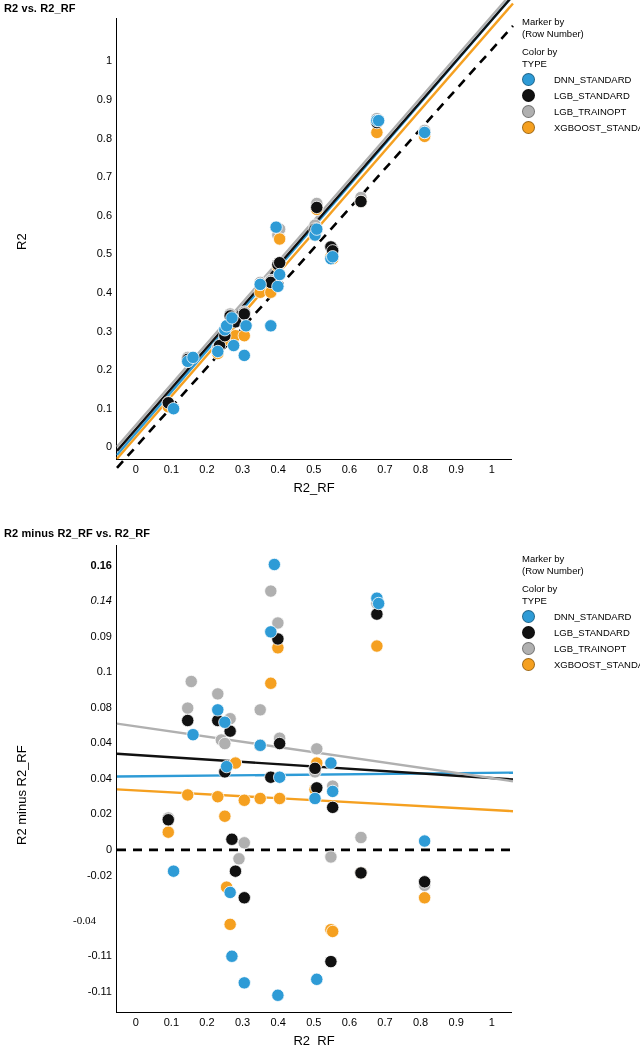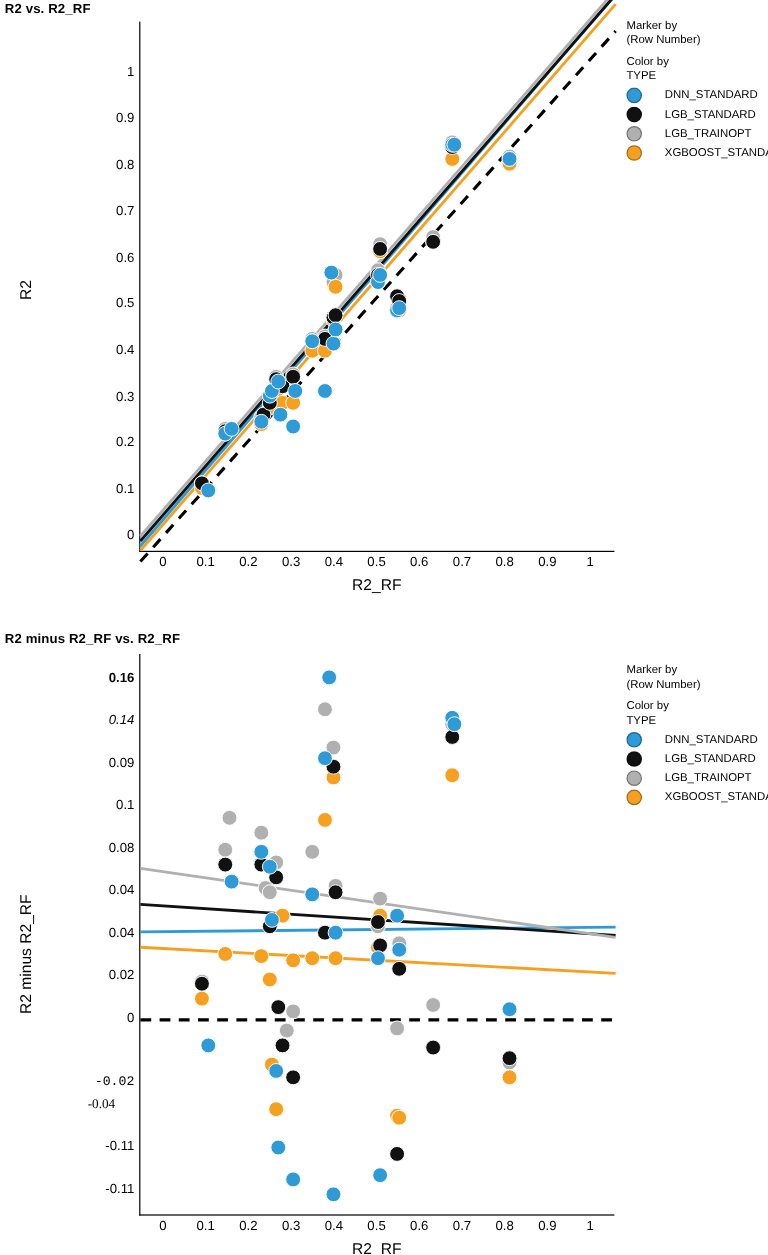--- a/index.html
+++ b/index.html
@@ -307,21 +307,21 @@
         <div class="tick tickx" style="left: 329.4px; top: 491px;">0.6</div>
         <div class="tick tickx" style="left: 365px; top: 491px;">0.7</div>
         <div class="tick tickx" style="left: 400.6px; top: 491px;">0.8</div>
         <div class="tick tickx" style="left: 436.2px; top: 491px;">0.9</div>
         <div class="tick tickx" style="left: 471.8px; top: 491px;">1</div>
       </div>
     <div id="yticks-bottom">
         <div class="tick ticky" style="left: 68px; top: 459.9px;">-0.11</div>
         <div class="tick ticky" style="left: 68px; top: 424.4px;">-0.11</div>
         <div class="tick ticky" style="left: 52px; top: 388.9px; font-family: Liberation Serif, serif;">-0.04</div>
-        <div class="tick ticky" style="left: 68px; top: 371px; font-family: Liberation Mono, monospace;">-0.02</div>
+        <div class="tick ticky" style="left: 68px; top: 344px;">-0.02</div>
         <div class="tick ticky" style="left: 68px; top: 317.9px;">0</div>
         <div class="tick ticky" style="left: 68px; top: 282.4px;">0.02</div>
         <div class="tick ticky" style="left: 68px; top: 246.9px;">0.04</div>
         <div class="tick ticky" style="left: 68px; top: 211.4px;">0.04</div>
         <div class="tick ticky" style="left: 68px; top: 175.9px;">0.08</div>
         <div class="tick ticky" style="left: 68px; top: 140.4px;">0.1</div>
         <div class="tick ticky" style="left: 68px; top: 104.9px;">0.09</div>
         <div class="tick ticky" style="left: 68px; top: 69.4px; font-style: italic;">0.14</div>
         <div class="tick ticky" style="left: 68px; top: 33.9px; font-weight: bold;">0.16</div>
       </div>

